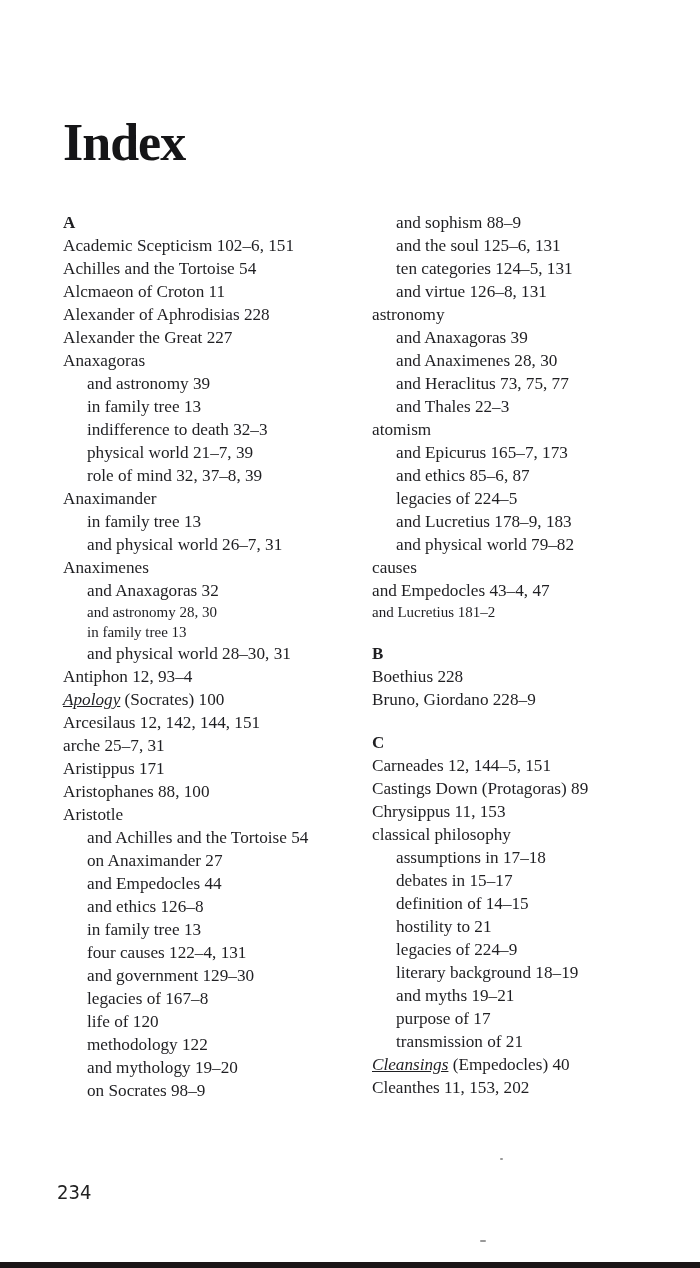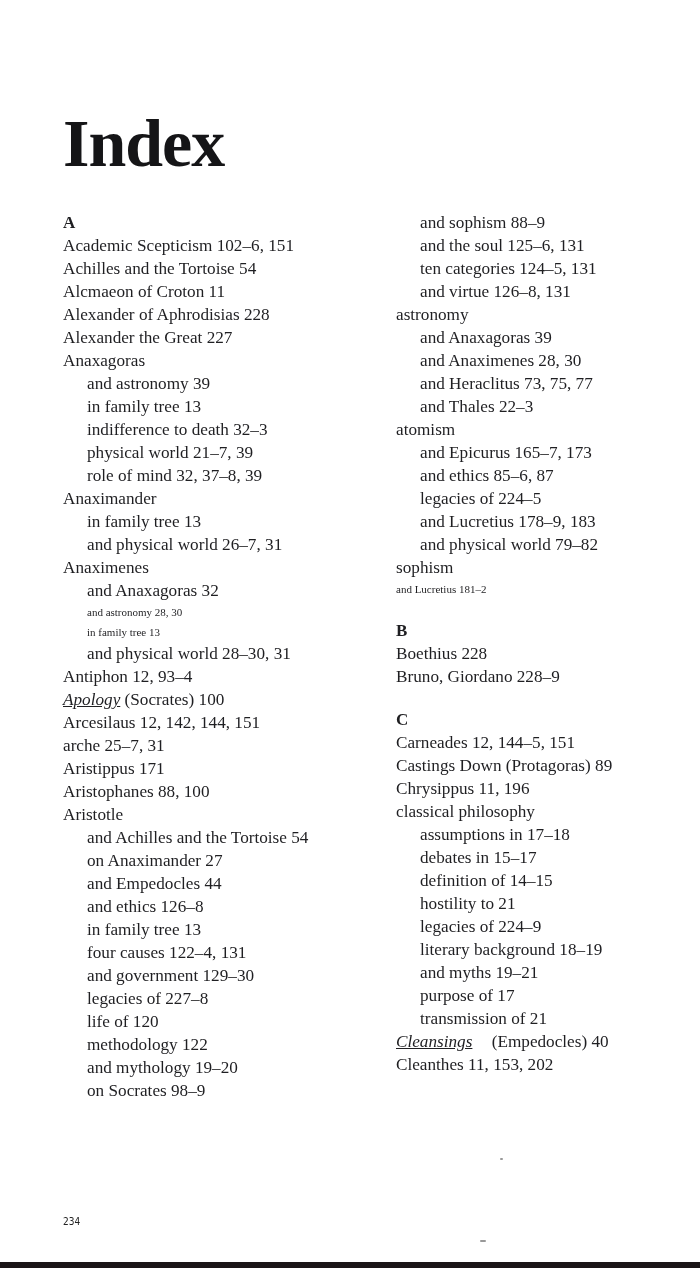--- a/index.html
+++ b/index.html
@@ -4,35 +4,35 @@
 <style>
   html, body { margin: 0; padding: 0; }
   body {
     width: 700px; height: 1268px; background: #ffffff; position: relative;
     overflow: hidden; color: #1f1f22;
     font-family: "Liberation Serif", "DejaVu Serif", serif;
   }
   .title {
     position: absolute; left: 63px; top: 108px;
     font-family: "Liberation Serif", serif; font-weight: bold;
-    font-size: 68px; line-height: 70px; letter-spacing: -1px; color: #151517;
+    font-size: 52px; line-height: 70px; letter-spacing: -1px; color: #151517;
   }
   .col { position: absolute; top: 211px; }
   .col-left { left: 63px; width: 310px; }
-  .col-right { left: 396px; width: 300px; }
+  .col-right { left: 372px; width: 300px; }
   .entry { font-size: 17.2px; line-height: 23px; white-space: nowrap; }
   .entry.sub { padding-left: 24px; }
-  .entry.small { font-size: 11px; line-height: 20px; }
+  .entry.small { font-size: 15px; line-height: 20px; }
   .letter { font-weight: bold; font-size: 17px; line-height: 23px; }
   .gap { height: 20px; }
   .it { font-style: italic; text-decoration: underline; }
   .page-number {
-    position: absolute; left: 63px; top: 1180px;
+    position: absolute; left: 57px; top: 1180px;
     font-family: "DejaVu Sans Condensed", "DejaVu Sans", sans-serif;
-    font-size: 10px; color: #222; margin-top: 36px;
+    font-size: 20px; color: #222;
   }
   .bottom-edge {
     position: absolute; left: 0; right: 0; top: 1262px; height: 6px; background: #1a1517;
   }
   .speck { position: absolute; width: 6px; height: 2px; background: #999; border-radius: 1px; }
 </style>
 </head>
 <body>
 
 <h1 class="title" style="margin:0">Index</h1>
@@ -65,21 +65,21 @@
     <div class="entry">Aristippus 171</div>
     <div class="entry">Aristophanes 88, 100</div>
     <div class="entry">Aristotle</div>
     <div class="entry sub">and Achilles and the Tortoise 54</div>
     <div class="entry sub">on Anaximander 27</div>
     <div class="entry sub">and Empedocles 44</div>
     <div class="entry sub">and ethics 126–8</div>
     <div class="entry sub">in family tree 13</div>
     <div class="entry sub">four causes 122–4, 131</div>
     <div class="entry sub">and government 129–30</div>
-    <div class="entry sub">legacies of 227–8</div>
+    <div class="entry sub">legacies of 167–8</div>
     <div class="entry sub">life of 120</div>
     <div class="entry sub">methodology 122</div>
     <div class="entry sub">and mythology 19–20</div>
     <div class="entry sub">on Socrates 98–9</div>
   </div>
 <div class="col col-right">
     <div class="entry sub">and sophism 88–9</div>
     <div class="entry sub">and the soul 125–6, 131</div>
     <div class="entry sub">ten categories 124–5, 131</div>
     <div class="entry sub">and virtue 126–8, 131</div>
@@ -87,42 +87,43 @@
     <div class="entry sub">and Anaxagoras 39</div>
     <div class="entry sub">and Anaximenes 28, 30</div>
     <div class="entry sub">and Heraclitus 73, 75, 77</div>
     <div class="entry sub">and Thales 22–3</div>
     <div class="entry">atomism</div>
     <div class="entry sub">and Epicurus 165–7, 173</div>
     <div class="entry sub">and ethics 85–6, 87</div>
     <div class="entry sub">legacies of 224–5</div>
     <div class="entry sub">and Lucretius 178–9, 183</div>
     <div class="entry sub">and physical world 79–82</div>
-    <div class="entry">sophism</div>
+    <div class="entry">causes</div>
+    <div class="entry">and Empedocles 43–4, 47</div>
     <div class="entry small">and Lucretius 181–2</div>
     <div class="gap"></div>
     <div class="letter">B</div>
     <div class="entry">Boethius 228</div>
     <div class="entry">Bruno, Giordano 228–9</div>
     <div class="gap"></div>
     <div class="letter">C</div>
     <div class="entry">Carneades 12, 144–5, 151</div>
     <div class="entry">Castings Down (Protagoras) 89</div>
-    <div class="entry">Chrysippus 11, 196</div>
+    <div class="entry">Chrysippus 11, 153</div>
     <div class="entry">classical philosophy</div>
     <div class="entry sub">assumptions in 17–18</div>
     <div class="entry sub">debates in 15–17</div>
     <div class="entry sub">definition of 14–15</div>
     <div class="entry sub">hostility to 21</div>
     <div class="entry sub">legacies of 224–9</div>
     <div class="entry sub">literary background 18–19</div>
     <div class="entry sub">and myths 19–21</div>
     <div class="entry sub">purpose of 17</div>
     <div class="entry sub">transmission of 21</div>
-    <div class="entry"><span class="it">Cleansings</span><span style="white-space: pre; margin-left: 15px;"> (Empedocles) 40</span></div>
+    <div class="entry"><span class="it">Cleansings</span><span style="white-space: pre;"> (Empedocles) 40</span></div>
     <div class="entry">Cleanthes 11, 153, 202</div>
   </div>
 
 <div class="page-number">234</div>
 
 <div class="speck" style="left:500px;top:1158px;width:3px;"></div>
 <div class="speck" style="left:480px;top:1240px;"></div>
 <div class="bottom-edge"></div>
 
 </body></html>

